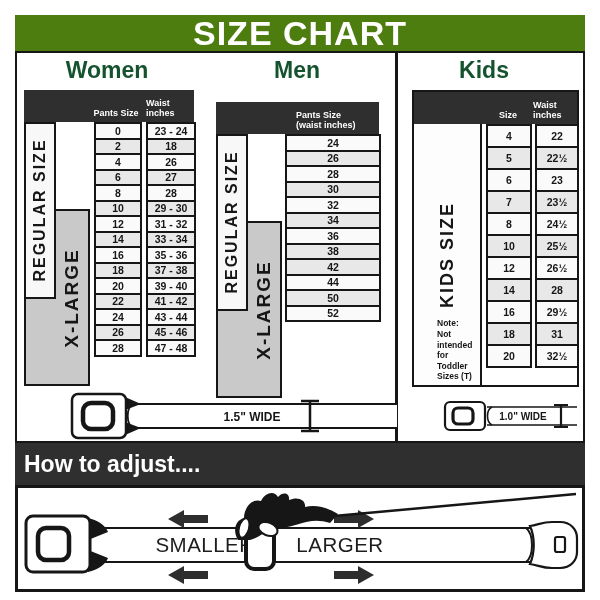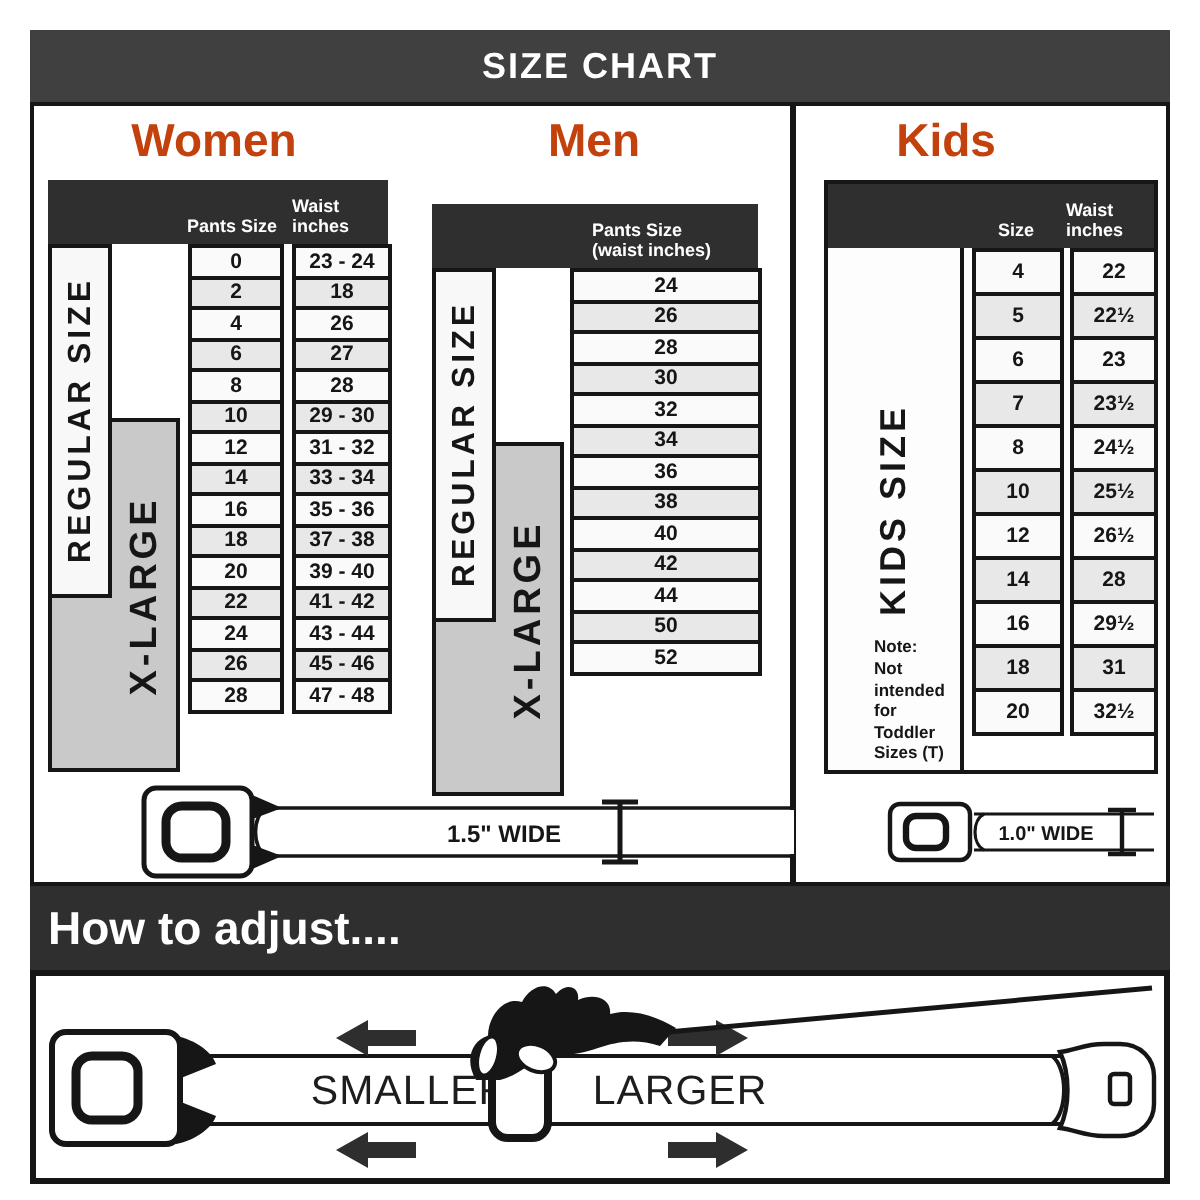--- a/index.html
+++ b/index.html
@@ -3,33 +3,33 @@
 <meta charset="utf-8">
 <style>
   * { box-sizing: border-box; }
   html,body { margin:0; padding:0; }
   body {
     width:600px; height:600px; position:relative; background:#fff;
     font-family:"Liberation Sans", sans-serif; color:#161616; overflow:hidden;
   }
   .titlebar {
     position:absolute; left:15px; top:15px; width:570px; height:36px;
-    background:#404040; color:#fff; font-weight:bold; font-size:18px; letter-spacing:1px;
+    background:#4d7c0f; color:#fff; font-weight:bold; font-size:34px; letter-spacing:1px;
     display:flex; align-items:center; justify-content:center;
   }
   .mid {
     position:absolute; left:15px; top:51px; width:570px; height:392px;
     background:#fff; border:2px solid #161616;
   }
   .divider { position:absolute; left:378px; top:0; width:3px; height:100%; background:#161616; }
   .heading {
     position:absolute; top:4px; width:140px; text-align:center;
-    color:#c2410c; font-weight:bold; font-size:23px;
-  }
-  .h-women { left:20px; } .h-men { left:210px; } .h-kids { left:386px; }
+    color:#14532d; font-weight:bold; font-size:23px;
+  }
+  .h-women { left:20px; } .h-men { left:210px; } .h-kids { left:397px; }
 
   .tbl { position:absolute; top:37px; height:296px; }
   .tbl-women { left:7px;  width:170px; }
   .tbl-men   { left:199px; width:163px;margin-top:12px; }
   .thead { position:absolute; left:0; top:0; width:100%; height:32px; background:#2f2f2f; }
   .hcell {
     position:absolute; top:0; height:32px; color:#fff; font-weight:bold; font-size:9px;
     line-height:1.1; display:flex; align-items:flex-end; justify-content:center;
     text-align:left; padding-bottom:3px;
   }
@@ -240,23 +240,20 @@
           </tr>
 
           <tr>
             <td class="c">36</td>
           </tr>
 
           <tr class="alt">
             <td class="c">38</td>
           </tr>
 
-          <tr>
-            <td class="c">40</td>
-          </tr>
 
           <tr class="alt">
             <td class="c">42</td>
           </tr>
 
           <tr>
             <td class="c">44</td>
           </tr>
 
 

